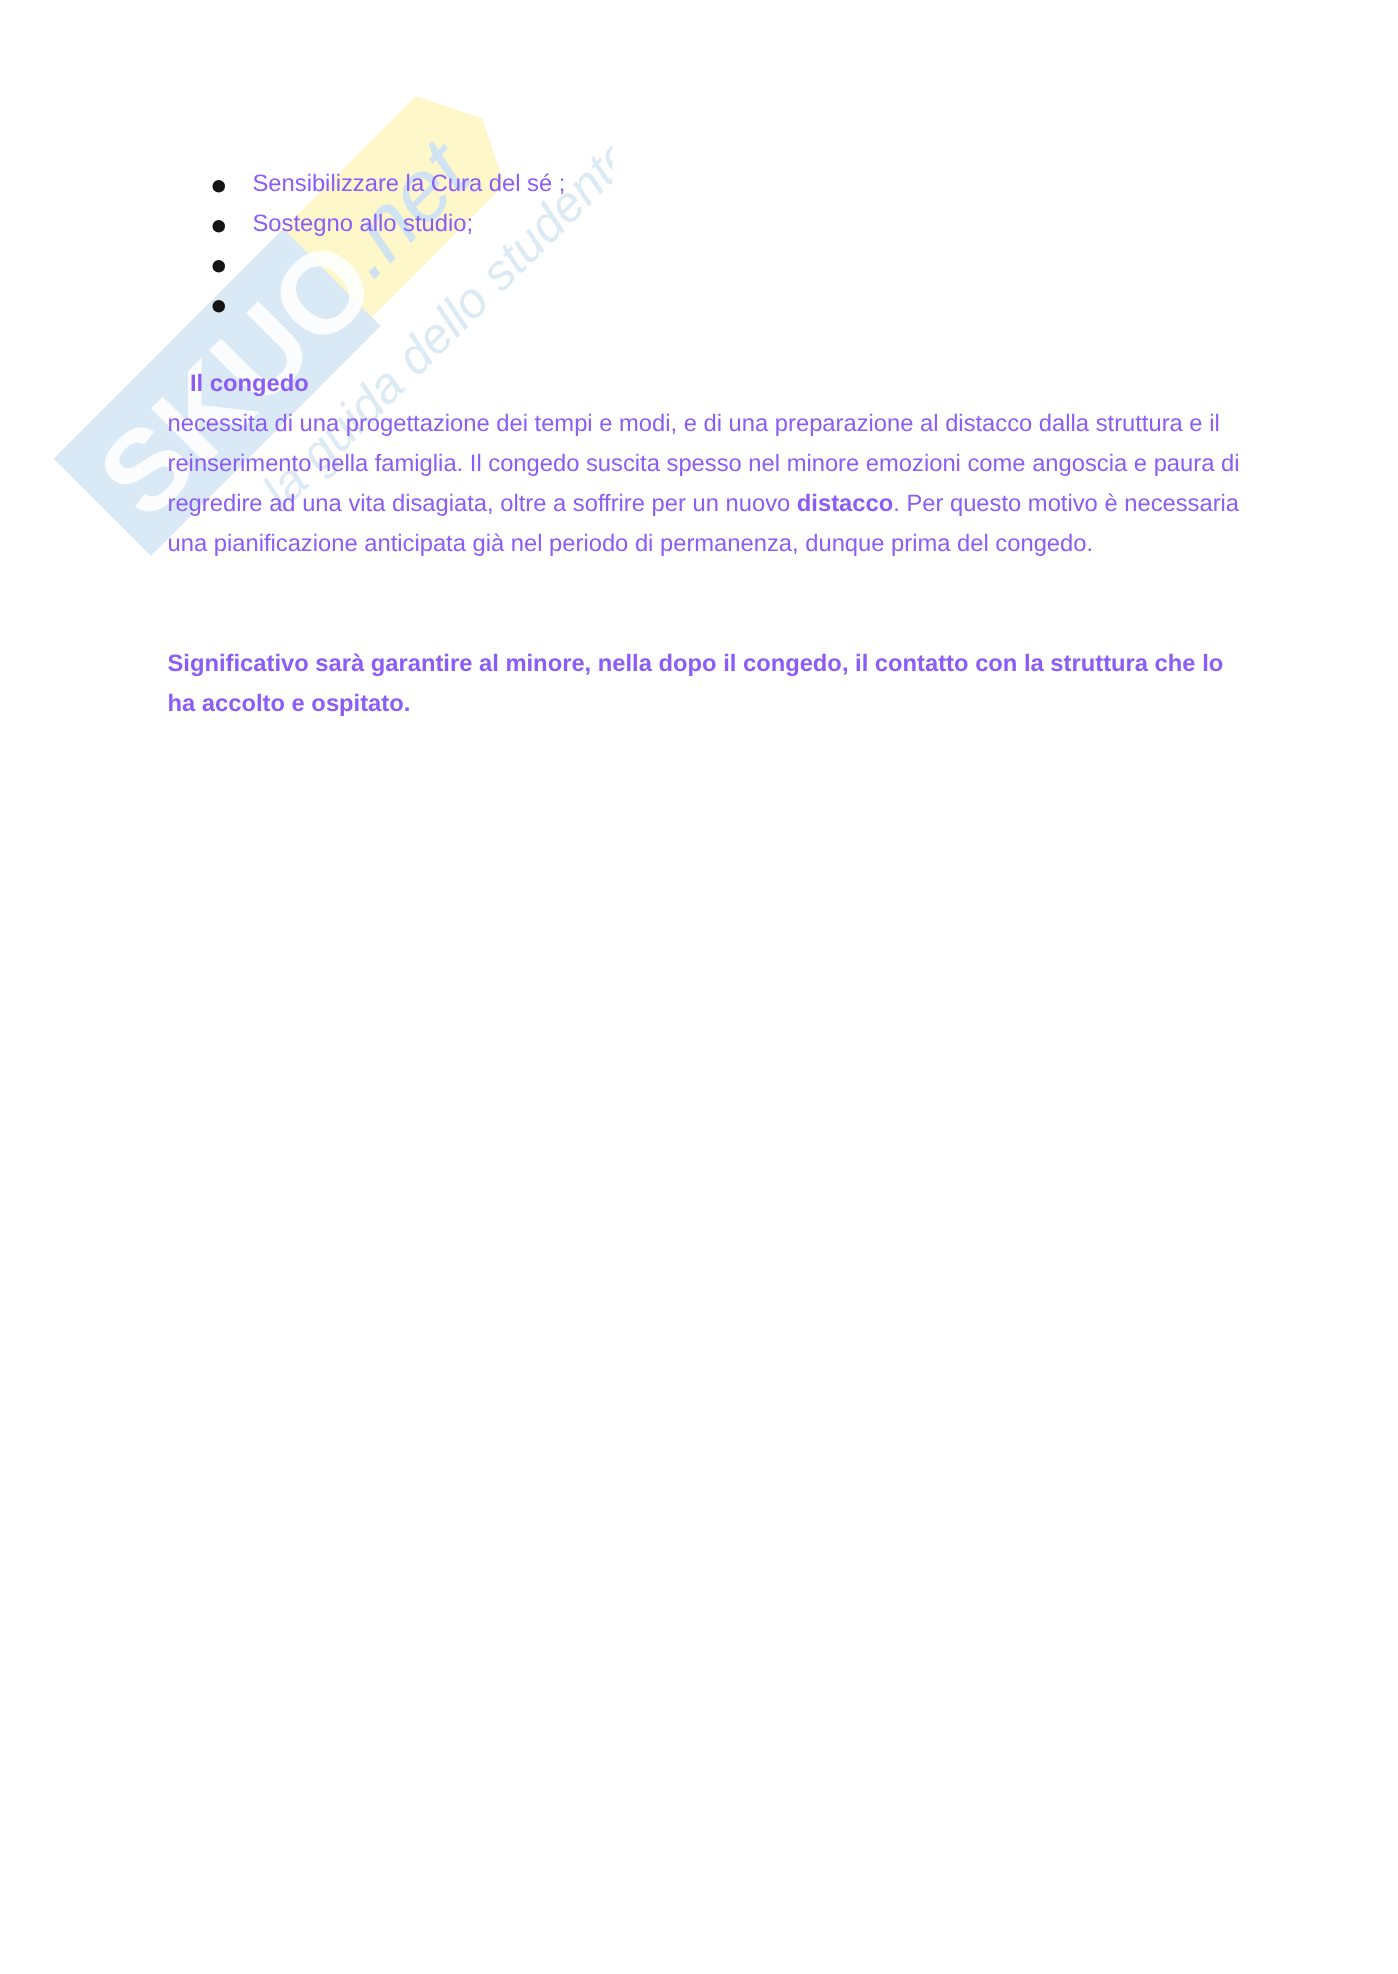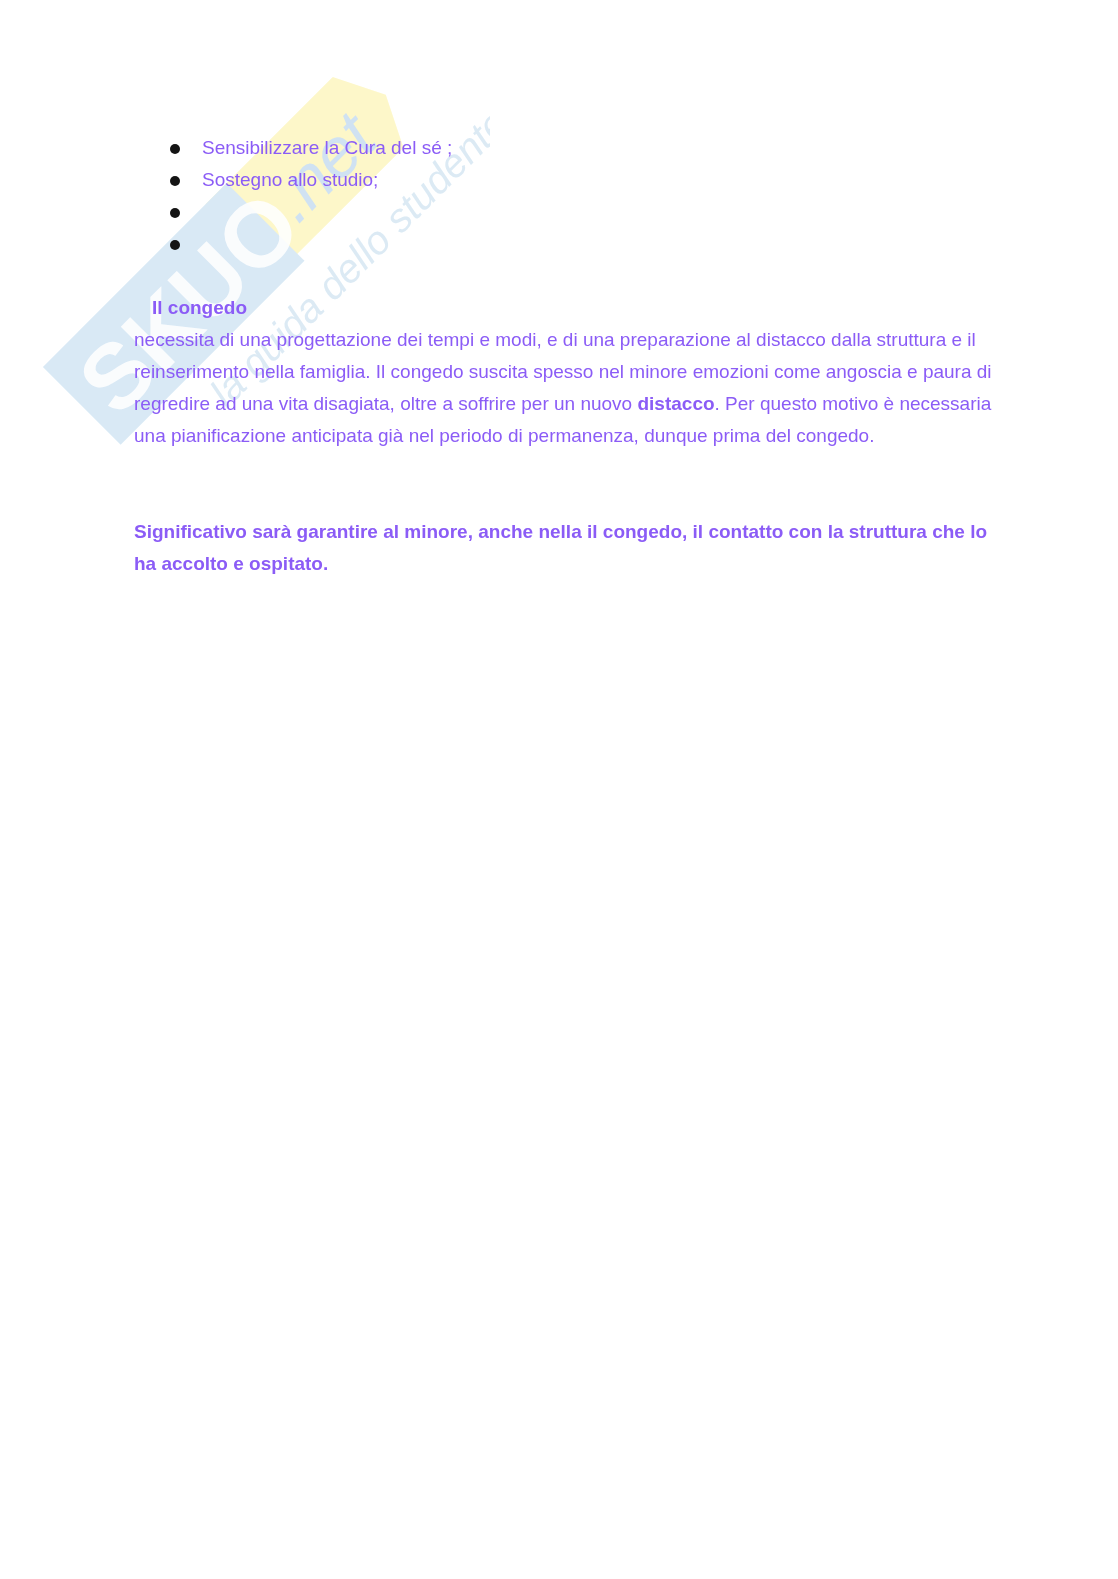--- a/index.html
+++ b/index.html
@@ -45,15 +45,15 @@
     <ul class="bullets">
       <li><span class="dot"></span><span>Sensibilizzare la Cura del sé ;</span></li>
       <li><span class="dot"></span><span>Sostegno allo studio;</span></li>
       <li><span class="dot"></span></li>
       <li><span class="dot"></span></li>
     </ul>
 
     <div class="heading">Il congedo</div>
     <p class="para"><span>necessita di una progettazione dei tempi e modi, e di una preparazione al distacco dalla struttura e il reinserimento nella famiglia. Il congedo suscita spesso nel minore emozioni come angoscia e paura di regredire ad una vita disagiata, oltre a soffrire per un nuovo </span><b>distacco</b><span>. Per questo motivo è necessaria una pianificazione anticipata già nel periodo di permanenza, dunque prima del congedo.</span></p>
 
-    <div class="final">Significativo sarà garantire al minore, anche nella il congedo, il contatto con la struttura che lo ha accolto e ospitato.</div>
+    <div class="final">Significativo sarà garantire al minore, nella dopo il congedo, il contatto con la struttura che lo ha accolto e ospitato.</div>
   </div>
 </div>
 
 </body></html>

